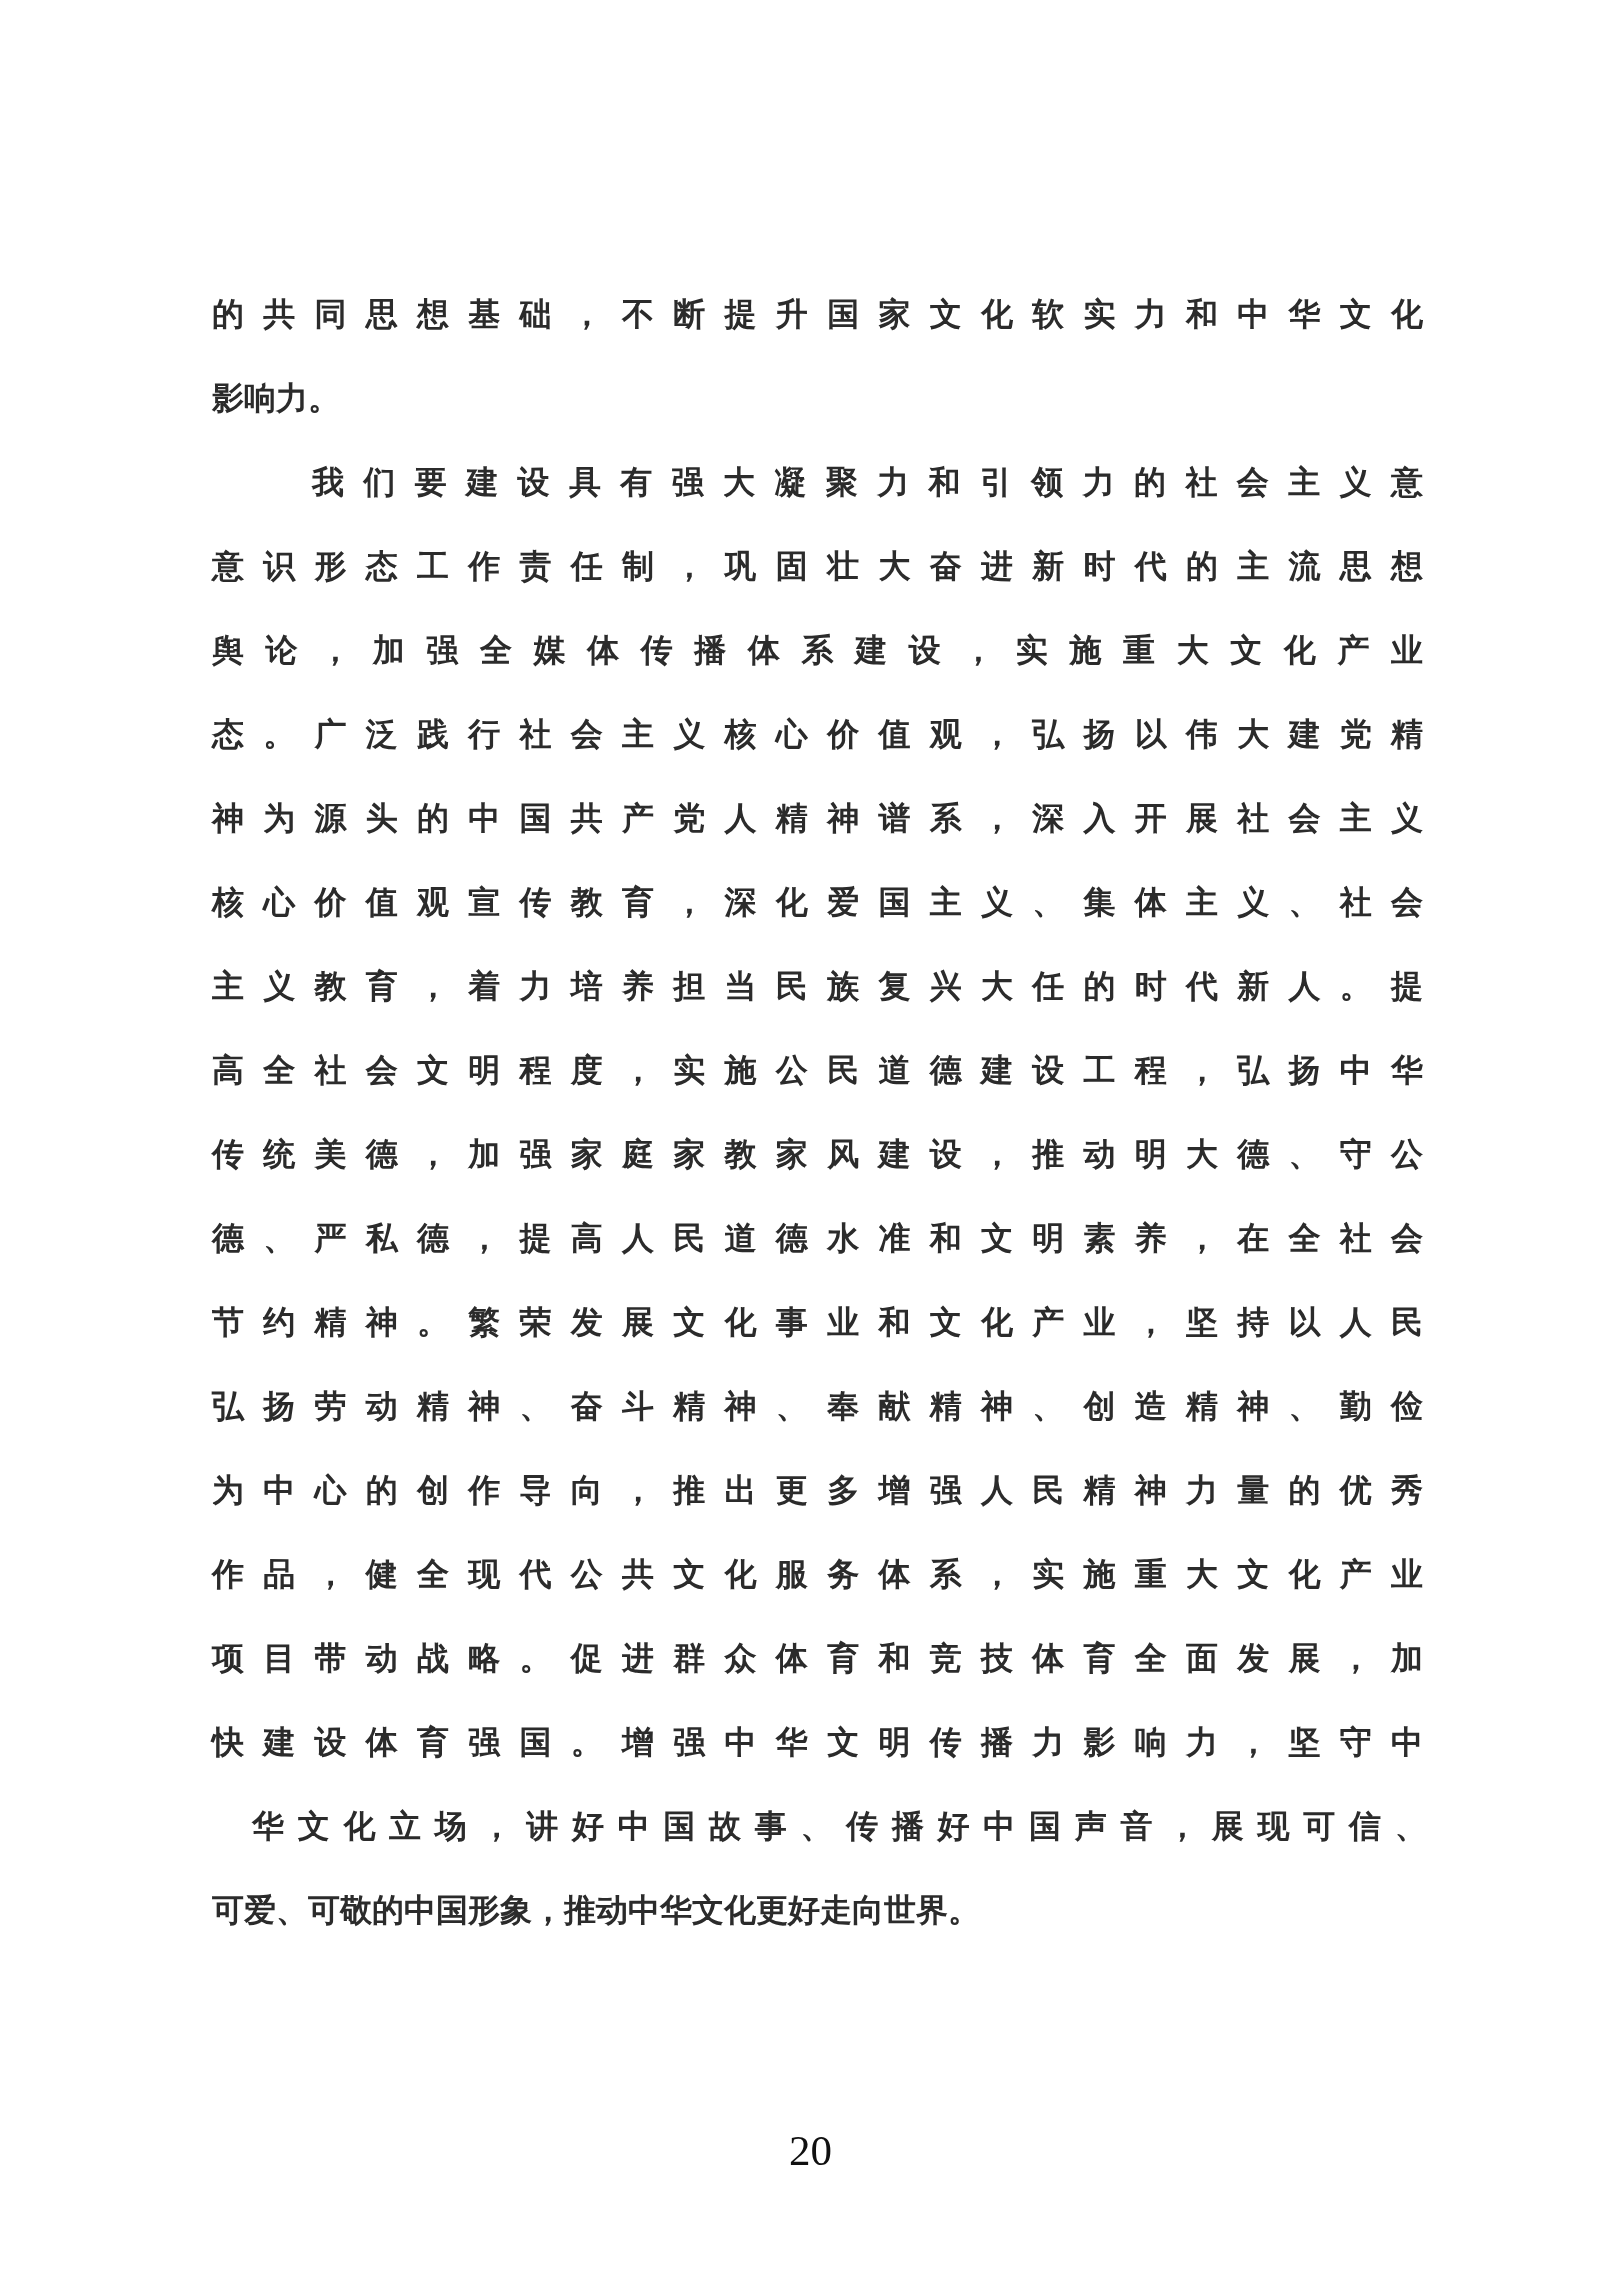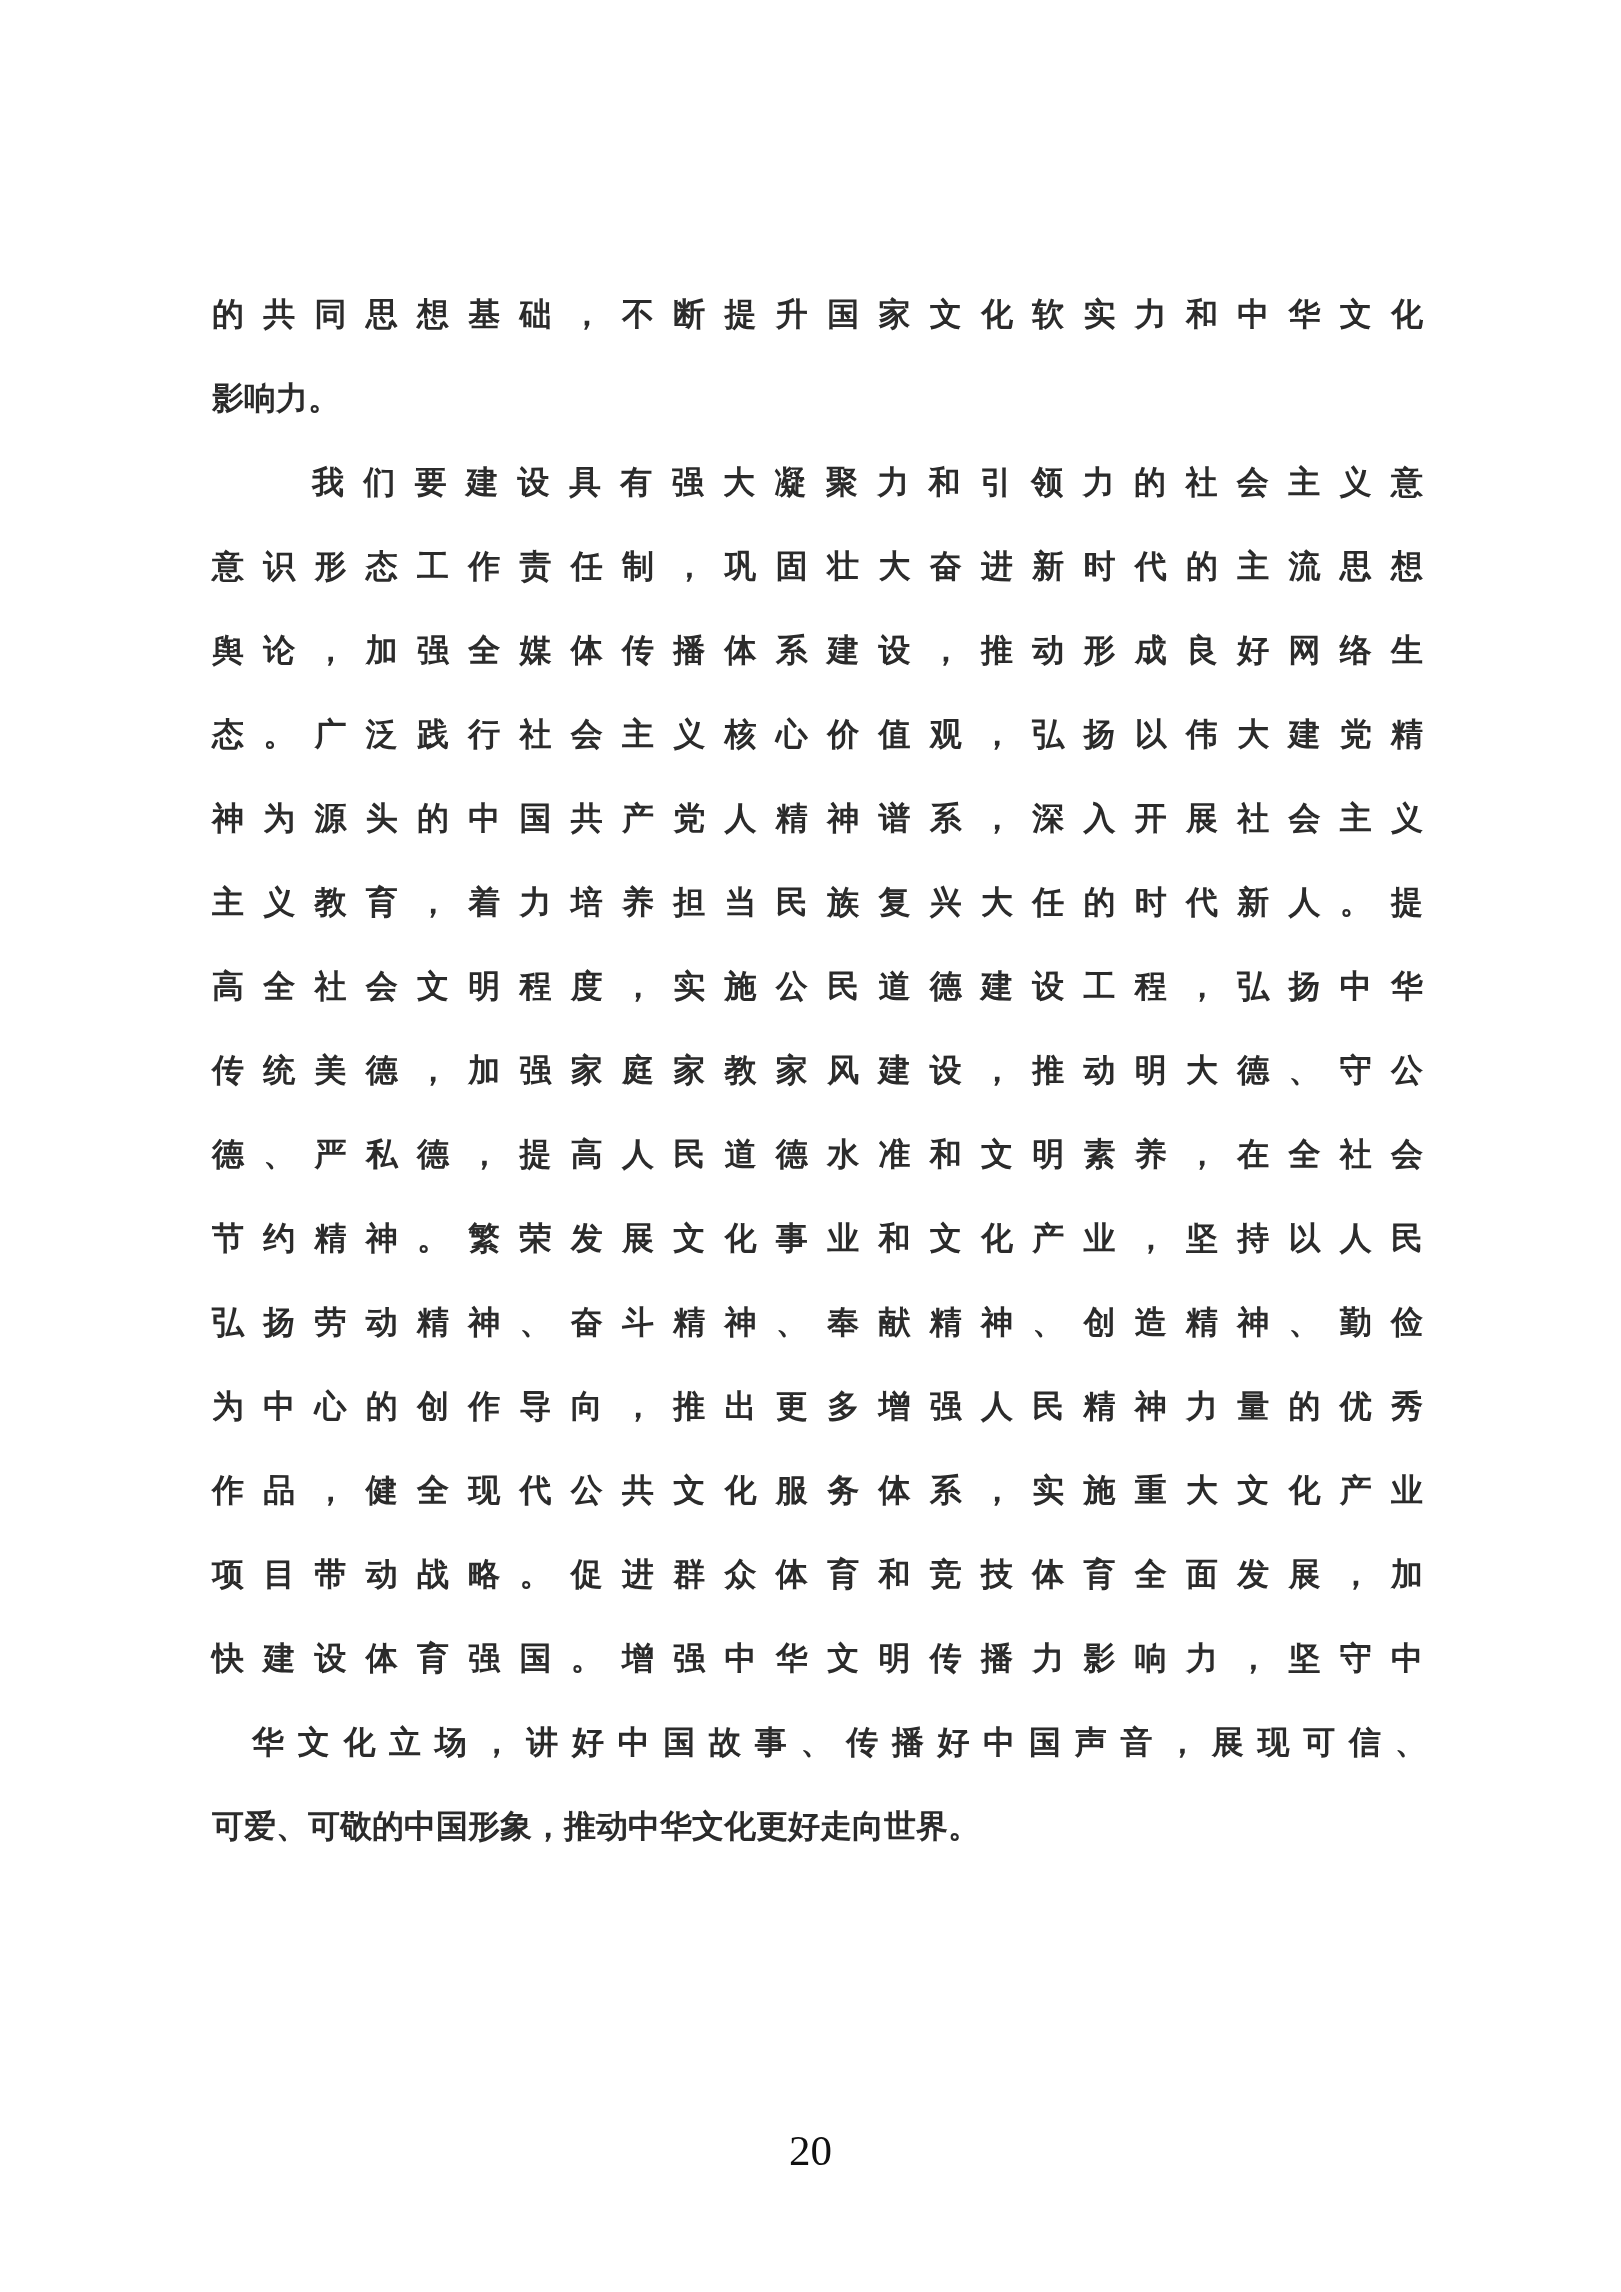--- a/index.html
+++ b/index.html
@@ -50,23 +50,24 @@
 </style>
 </head>
 <body>
 
 <div class="page">
   <main class="text-body">
       <div class="text-line">的共同思想基础，不断提升国家文化软实力和中华文化</div>
       <div class="text-line para-last">影响力。</div>
       <div class="text-line indent-first">我们要建设具有强大凝聚力和引领力的社会主义意</div>
       <div class="text-line">意识形态工作责任制，巩固壮大奋进新时代的主流思想</div>
-      <div class="text-line">舆论，加强全媒体传播体系建设，推动形成良好网络生</div>
+      <div class="text-line">舆论，加强全媒体传播体系建设，实施重大文化产业</div>
       <div class="text-line">态。广泛践行社会主义核心价值观，弘扬以伟大建党精</div>
       <div class="text-line">神为源头的中国共产党人精神谱系，深入开展社会主义</div>
+      <div class="text-line">核心价值观宣传教育，深化爱国主义、集体主义、社会</div>
       <div class="text-line">主义教育，着力培养担当民族复兴大任的时代新人。提</div>
       <div class="text-line">高全社会文明程度，实施公民道德建设工程，弘扬中华</div>
       <div class="text-line">传统美德，加强家庭家教家风建设，推动明大德、守公</div>
       <div class="text-line">德、严私德，提高人民道德水准和文明素养，在全社会</div>
       <div class="text-line">节约精神。繁荣发展文化事业和文化产业，坚持以人民</div>
       <div class="text-line">弘扬劳动精神、奋斗精神、奉献精神、创造精神、勤俭</div>
       <div class="text-line">为中心的创作导向，推出更多增强人民精神力量的优秀</div>
       <div class="text-line">作品，健全现代公共文化服务体系，实施重大文化产业</div>
       <div class="text-line">项目带动战略。促进群众体育和竞技体育全面发展，加</div>
       <div class="text-line">快建设体育强国。增强中华文明传播力影响力，坚守中</div>

